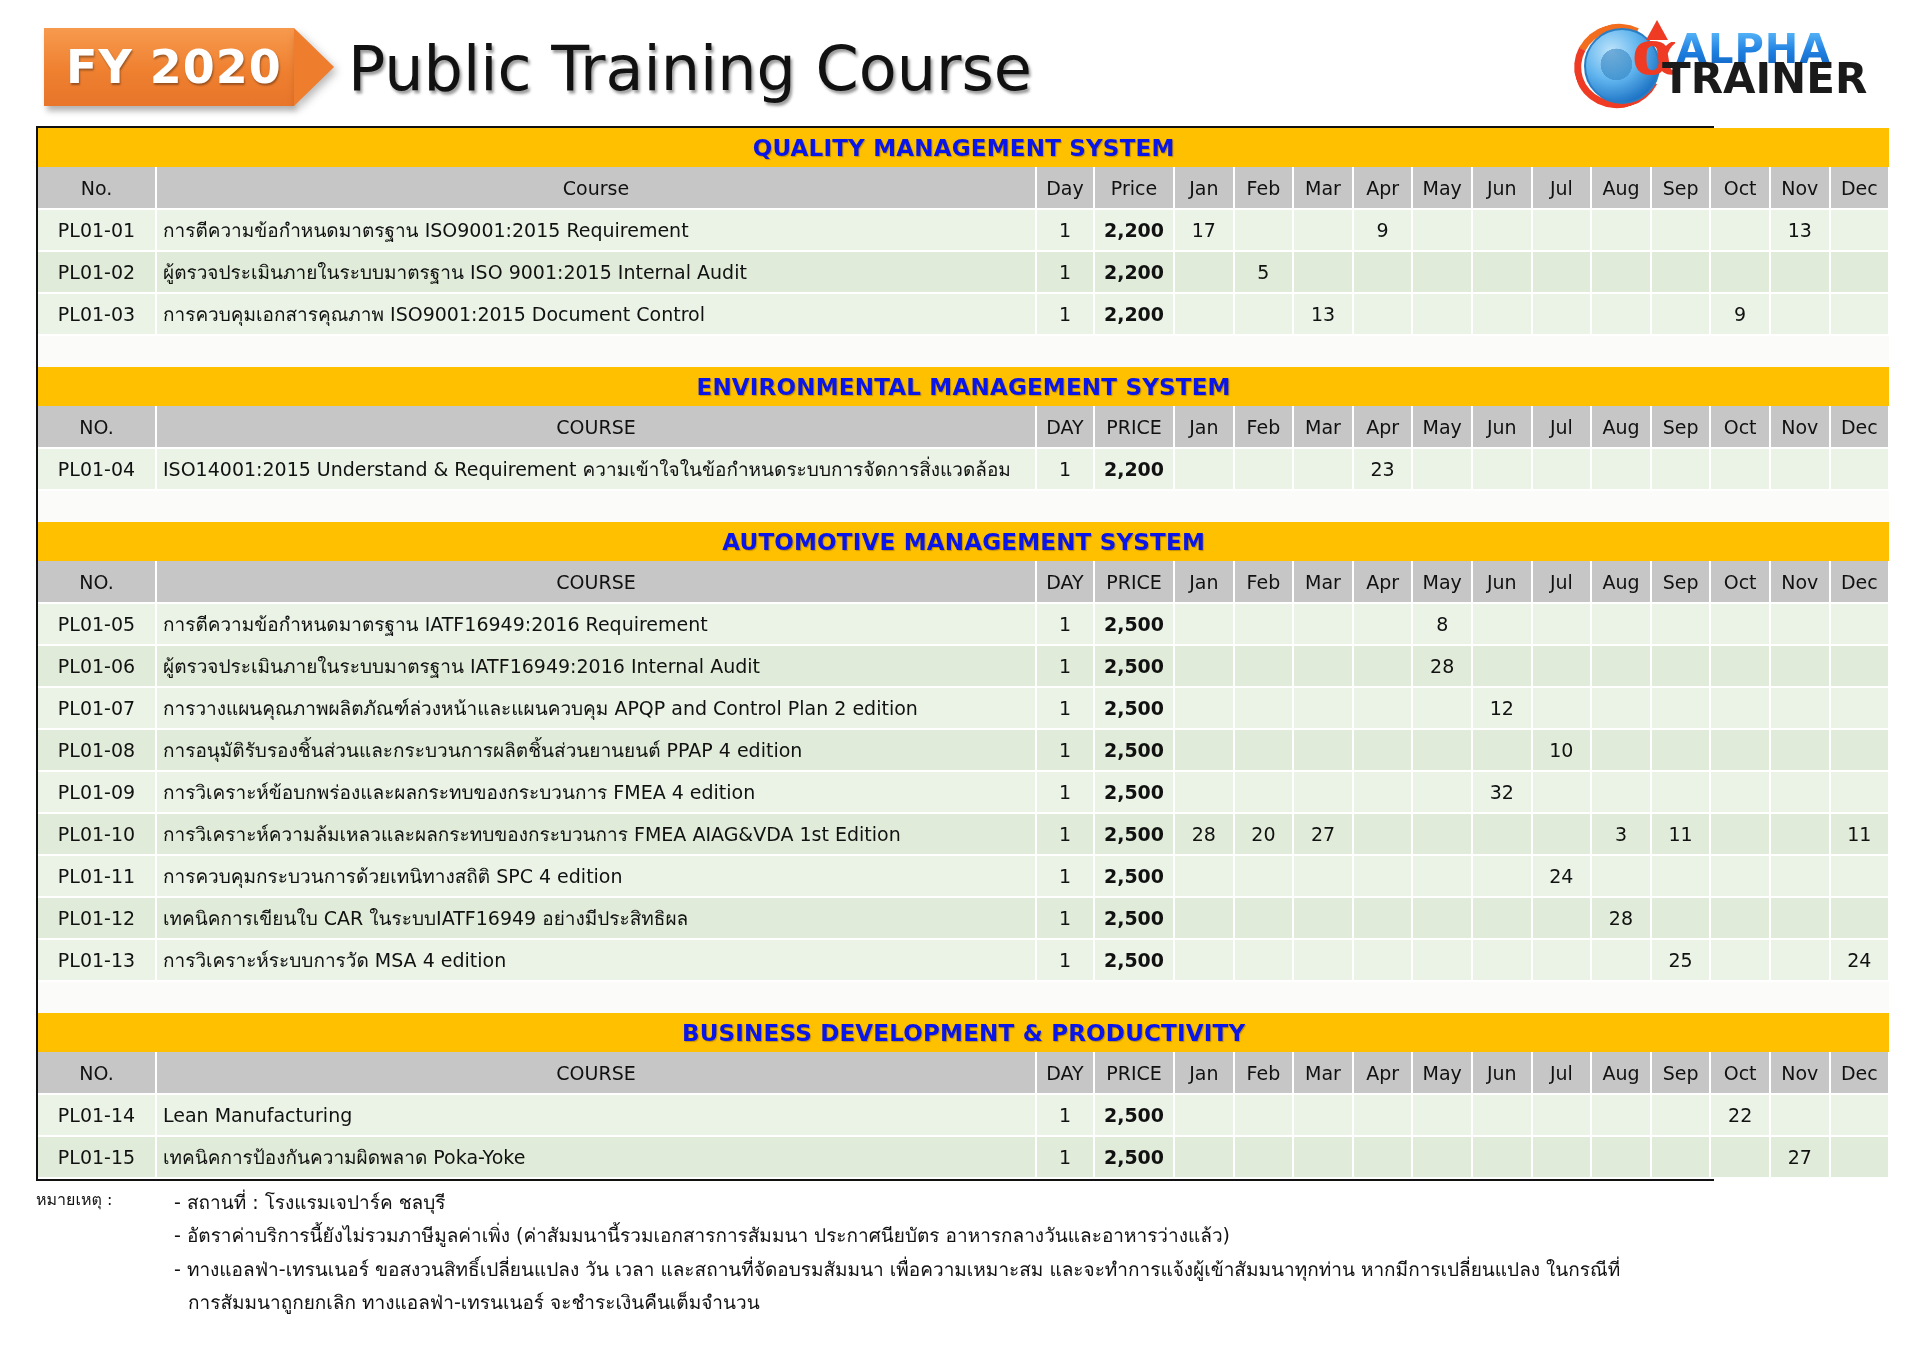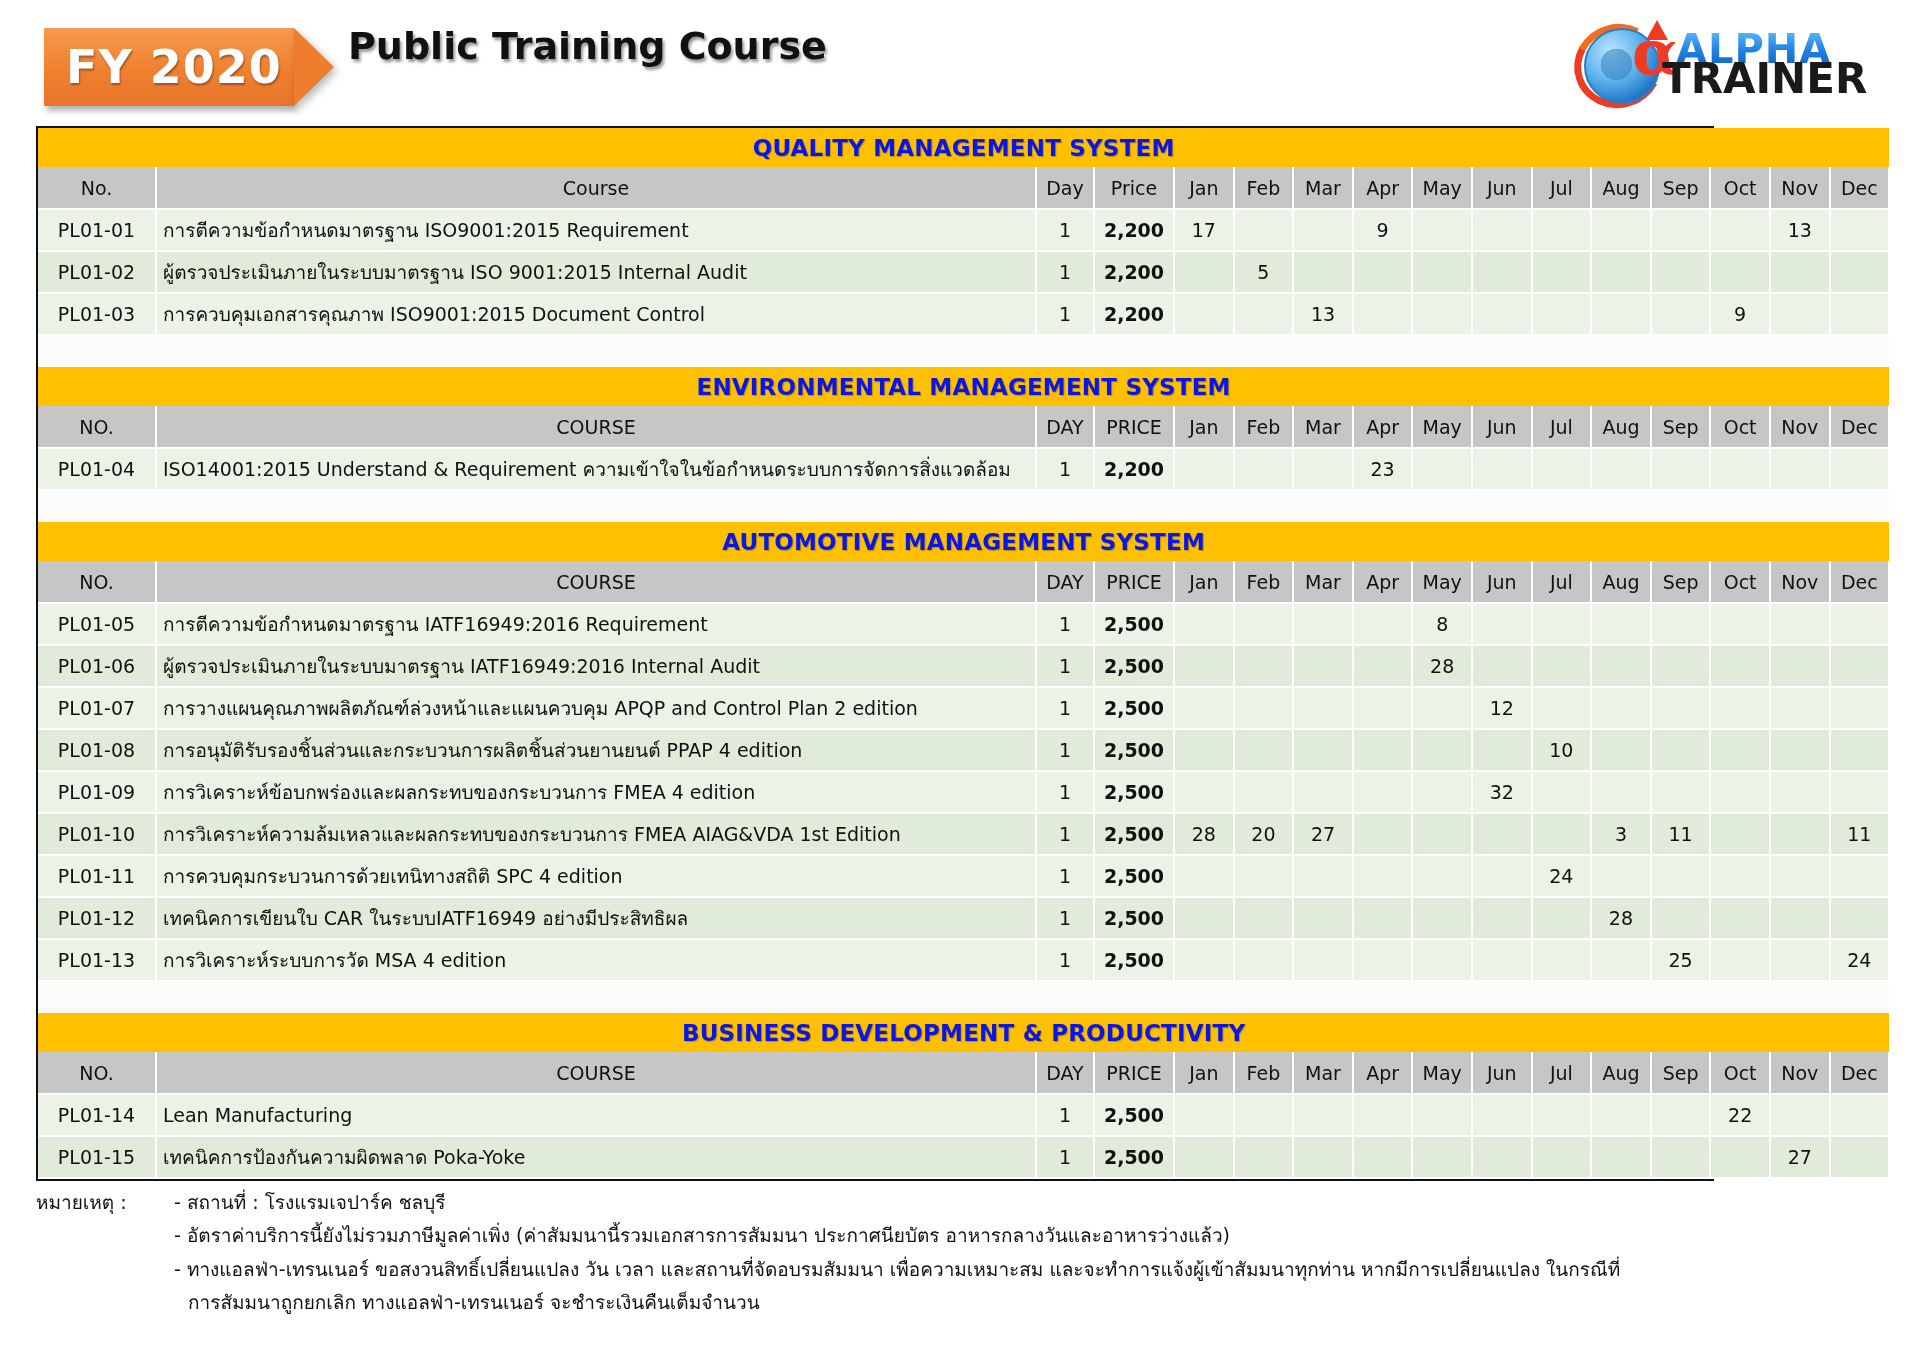--- a/index.html
+++ b/index.html
@@ -43,23 +43,23 @@
     position: absolute;
     left: 294px; top: 28px;
     width: 0; height: 0;
     border-top: 39px solid transparent;
     border-bottom: 39px solid transparent;
     border-left: 40px solid #ee7d2e;
     filter: drop-shadow(3px 4px 4px rgba(0,0,0,0.28));
   }
   .main-title {
     position: absolute;
-    left: 348px; top: 24px;
-    font-size: 38px;
-    font-weight: bold;
+    left: 348px; top: 32px;
+    font-size: 62px;
+    font-weight: normal;
     color: #111111;
     text-shadow: 2px 3px 3px rgba(0,0,0,0.40);
     letter-spacing: 0px;
   }
 
   
   .logo {
     position: absolute;
     right: 26px; top: 14px;
     width: 320px; height: 106px;
@@ -189,21 +189,21 @@
   .notes {
     position: absolute;
     left: 36px; top: 1186px;
     width: 1700px;
     font-size: 19px;
     color: #111111;
     line-height: 1.75;
   }
   .notes-label {
     position: absolute; left: 0; top: 0;
-    font-size: 19px; color: #111;
+    font-size: 16px; color: #111;
   }
   .notes-list {
     margin-left: 138px;
   }
   .note-line { white-space: nowrap; }
   .note-cont { margin-left: 14px; }
 </style>
 </head>
 <body>
 

